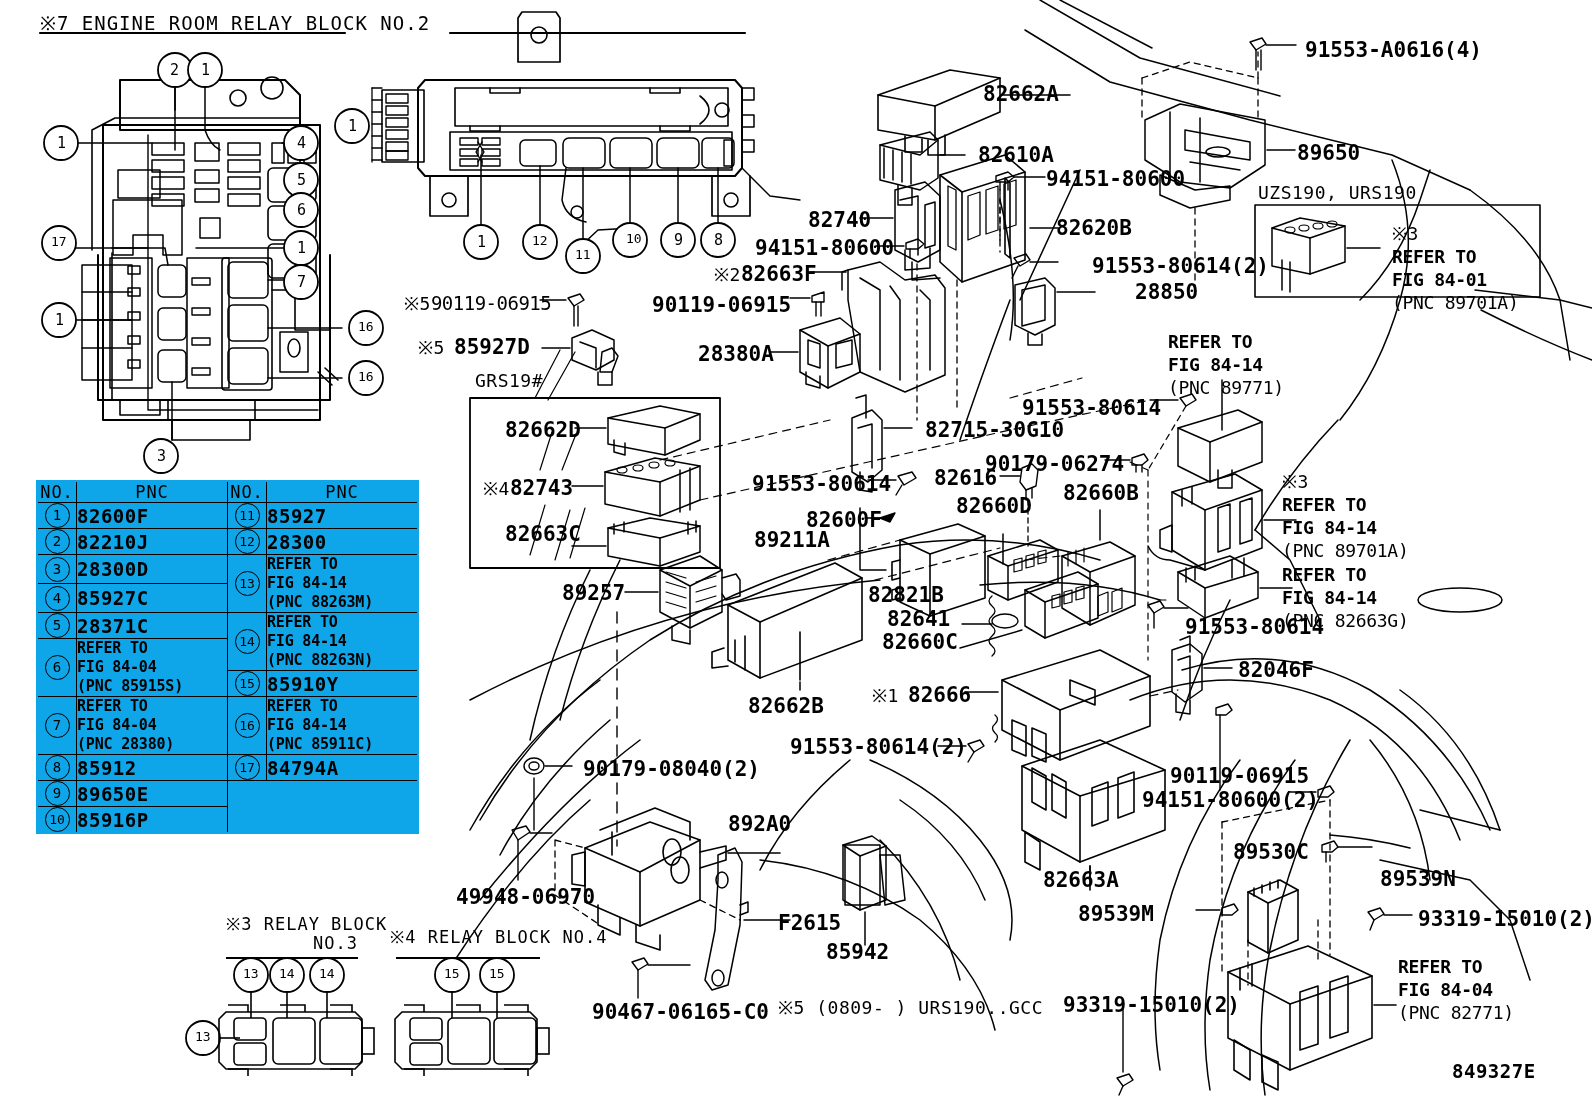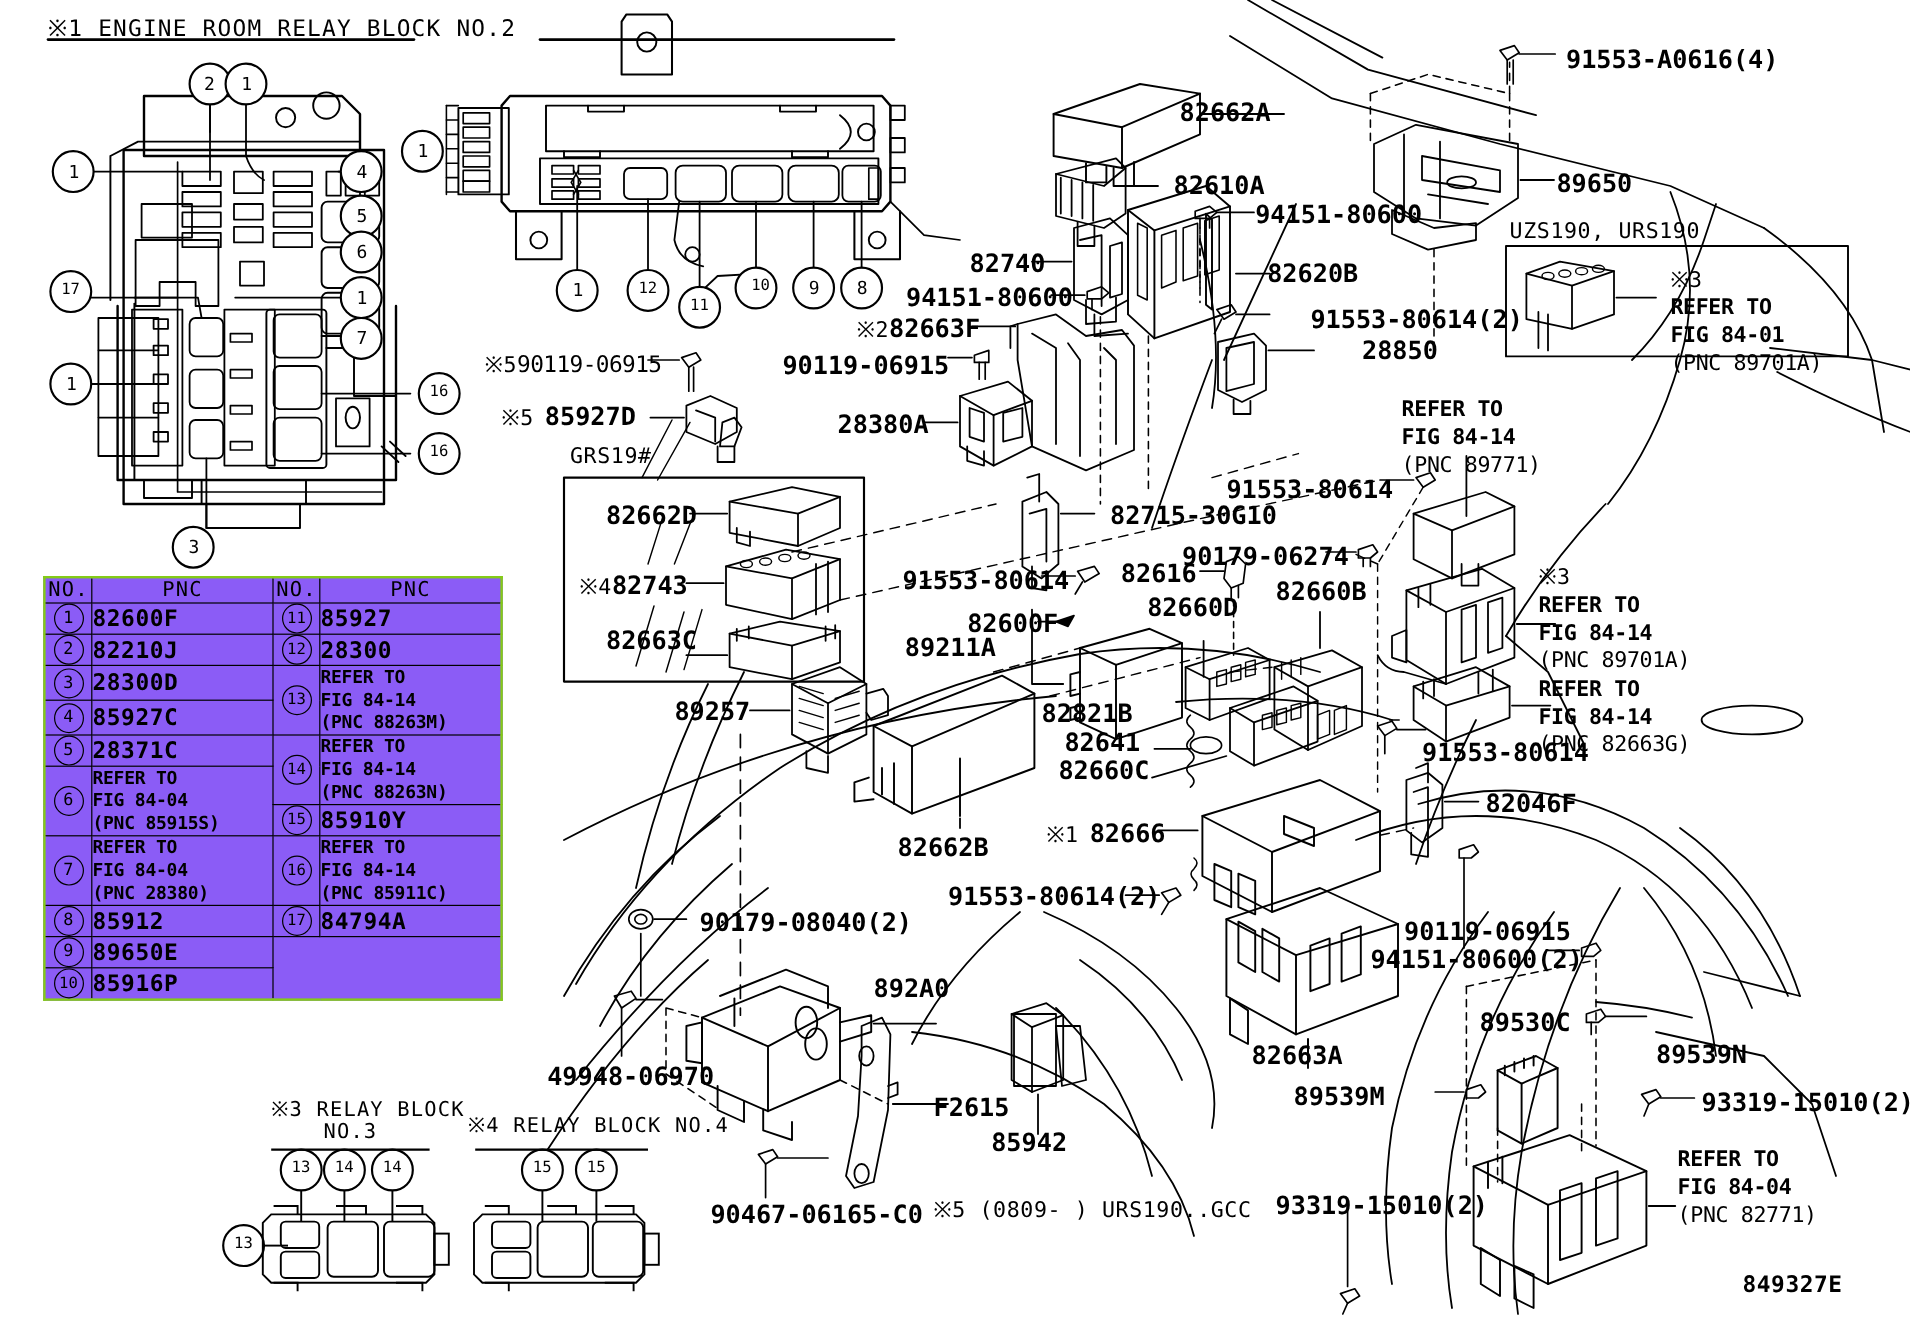--- a/index.html
+++ b/index.html
@@ -9,22 +9,22 @@
   svg#art{position:absolute;left:0;top:0;width:1592px;height:1099px;}
   .lbl{position:absolute;white-space:nowrap;font-weight:bold;letter-spacing:-0.5px;}
   .pn{font-size:21px;font-weight:bold;letter-spacing:0px;}
   .pn-sm{font-size:19px;font-weight:bold;}
   .hdr{font-size:19px;font-weight:normal;letter-spacing:1px;}
   .refer{font-size:18px;font-weight:bold;line-height:23px;letter-spacing:-0.3px;}
   .refer .p{font-weight:normal;}
   .note{font-size:18px;font-weight:normal;letter-spacing:0.5px;}
   .star{font-weight:normal;}
   
-  #pnc-table{position:absolute;left:36px;top:480px;border:2px solid #84cc16;
-             border-collapse:collapse;background:#8b5cf6;}
+  #pnc-table{position:absolute;left:36px;top:480px;border:2px solid #0ea5e9;
+             border-collapse:collapse;background:#0ea5e9;}
   #pnc-table td,#pnc-table th{border:1.5px solid #000;padding:0;vertical-align:middle;}
   .c-no{width:38px;text-align:center;}
   .c-pnc{width:150px;}
   .th{font-size:17px;font-weight:normal;text-align:center;letter-spacing:1px;padding:3px 0;}
   .cellnum{font-size:19px;font-weight:bold;padding-left:9px;letter-spacing:0.5px;}
   .cellref{font-size:15px;font-weight:bold;line-height:19px;padding:2px 0 2px 7px;letter-spacing:-0.2px;}
   .cellref .p{font-weight:bold;}
   .cnum{display:inline-block;width:23px;height:23px;border:1.6px solid #000;border-radius:50%;
         font-size:14px;font-weight:normal;line-height:23px;text-align:center;letter-spacing:0;}
   .cnum.w2{font-size:13px;}
@@ -815,25 +815,25 @@
   <span style="position:absolute;left:674px;top:231px;">9</span>
   <span style="position:absolute;left:714px;top:231px;">8</span>
   <span style="position:absolute;left:243px;top:966px;font-size:13px;">13</span>
   <span style="position:absolute;left:279px;top:966px;font-size:13px;">14</span>
   <span style="position:absolute;left:319px;top:966px;font-size:13px;">14</span>
   <span style="position:absolute;left:195px;top:1029px;font-size:13px;">13</span>
   <span style="position:absolute;left:444px;top:966px;font-size:13px;">15</span>
   <span style="position:absolute;left:489px;top:966px;font-size:13px;">15</span>
 </div>
 
-<div class="lbl hdr" style="left:40px;top:10px;">※1 ENGINE ROOM RELAY BLOCK NO.2</div>
+<div class="lbl hdr" style="left:40px;top:10px;">※7 ENGINE ROOM RELAY BLOCK NO.2</div>
 <div class="lbl note" style="left:475px;top:370px;">GRS19#</div>
 <div class="lbl note" style="left:1258px;top:182px;">UZS190, URS190</div>
 <div class="lbl blkcap" style="left:226px;top:912px;width:132px;">※3 RELAY BLOCK</div>
-<div class="lbl blkcap" style="left:226px;top:933px;width:132px;">NO.3</div>
+<div class="lbl blkcap" style="left:226px;top:933px;width:132px;text-align:right;">NO.3</div>
 <div class="lbl blkcap" style="left:390px;top:925px;width:152px;">※4 RELAY BLOCK NO.4</div>
 <div class="lbl note" style="left:778px;top:995px;">※5 (0809-     ) URS190..GCC</div>
 <div class="figid" style="left:1452px;top:1060px;">849327E</div>
 
 <div class="lbl pn" style="left:983px;top:82px;">82662A</div>
 <div class="lbl pn" style="left:978px;top:143px;">82610A</div>
 <div class="lbl pn" style="left:1046px;top:167px;">94151-80600</div>
 <div class="lbl pn" style="left:1056px;top:216px;">82620B</div>
 <div class="lbl pn" style="left:808px;top:208px;">82740</div>
 <div class="lbl pn" style="left:755px;top:236px;">94151-80600</div>

